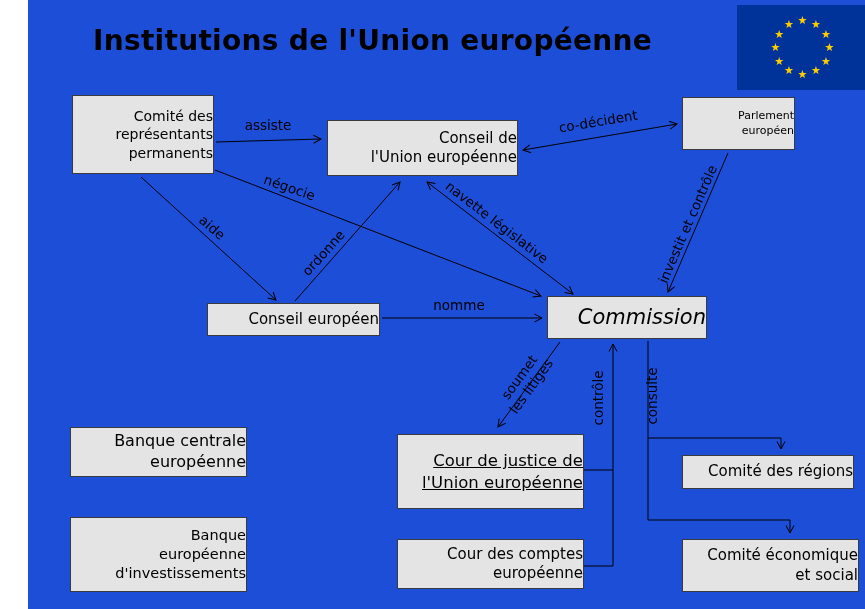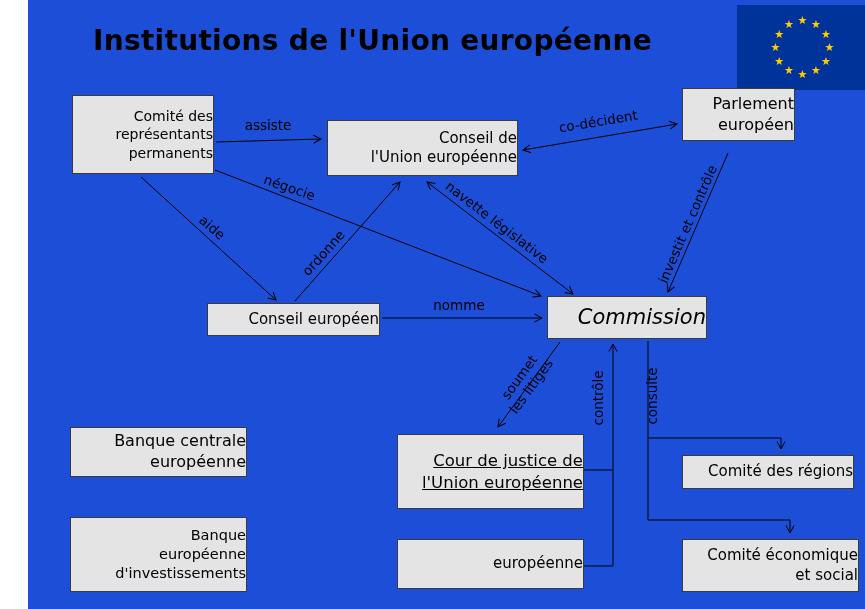--- a/index.html
+++ b/index.html
@@ -116,21 +116,21 @@
     <div>Comité des</div>
     <div>représentants</div>
     <div>permanents</div>
   </div>
 
   <div class="node" style="left:299px;top:120px;width:191px;height:56px;font-size:15px;">
     <div>Conseil de</div>
     <div>l'Union européenne</div>
   </div>
 
-  <div class="node" style="left:654px;top:88px;width:113px;height:53px;font-size:16px;">
+  <div class="node" style="left:654px;top:97px;width:113px;height:53px;font-size:11px;">
     <div>Parlement</div>
     <div>européen</div>
   </div>
 
   <div class="node" style="left:179px;top:303px;width:173px;height:33px;font-size:15px;padding-left:36px;">
     <div>Conseil européen</div>
   </div>
 
   <div class="node" style="left:519px;top:296px;width:160px;height:43px;font-size:21px;font-style:italic;">
     <div>Commission</div>
@@ -140,20 +140,21 @@
     <div>Banque centrale</div>
     <div>européenne</div>
   </div>
 
   <div class="node" style="left:369px;top:434px;width:187px;height:75px;font-size:16.5px;text-decoration:underline;">
     <div>Cour de justice de</div>
     <div>l'Union européenne</div>
   </div>
 
   <div class="node" style="left:369px;top:539px;width:187px;height:50px;font-size:15px;">
+    <div>Cour des comptes</div>
     <div>européenne</div>
   </div>
 
   <div class="node" style="left:654px;top:455px;width:172px;height:34px;font-size:15px;">
     <div>Comité des régions</div>
   </div>
 
   <div class="node" style="left:654px;top:539px;width:177px;height:53px;font-size:15px;">
     <div>Comité économique</div>
     <div>et social</div>

